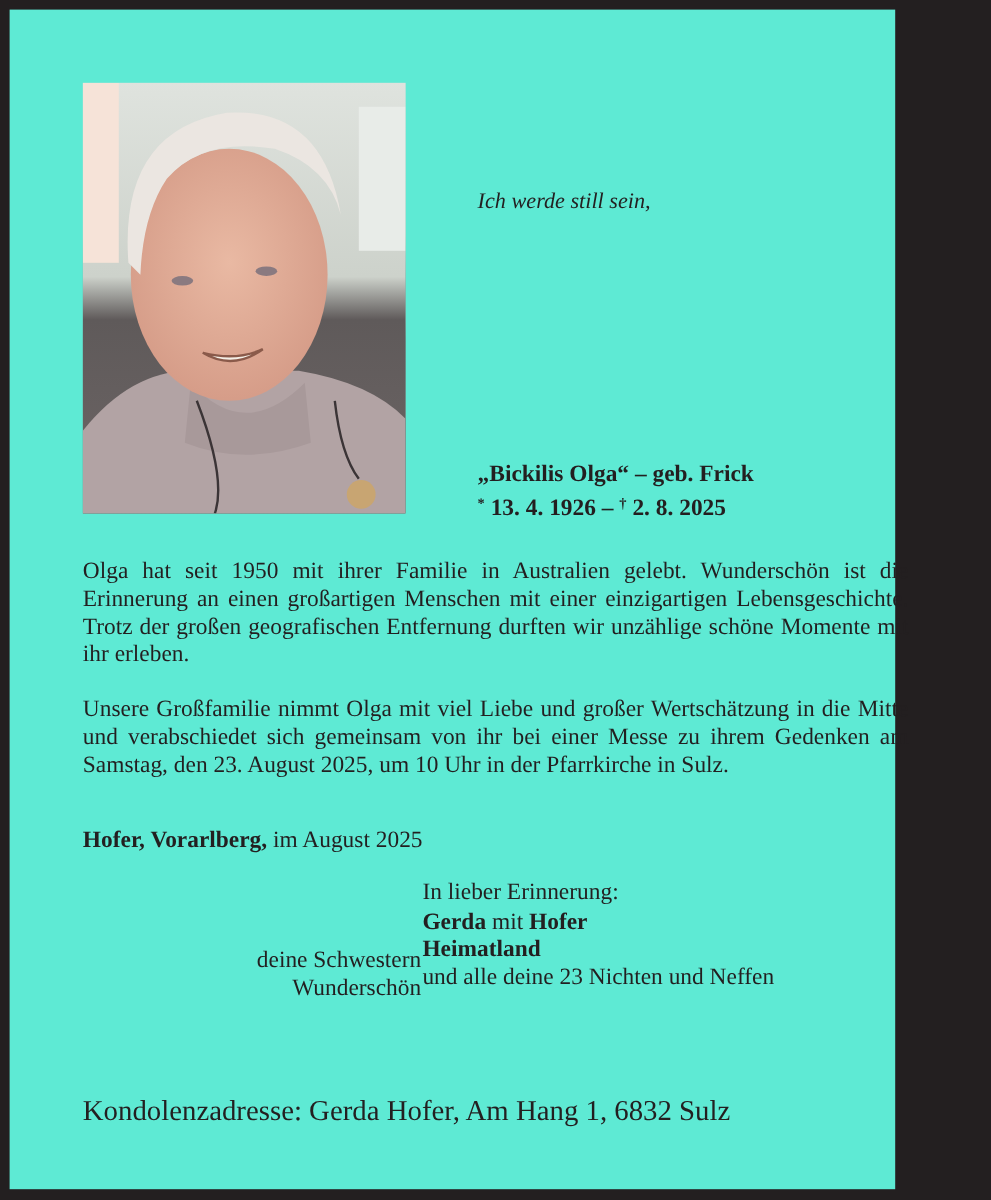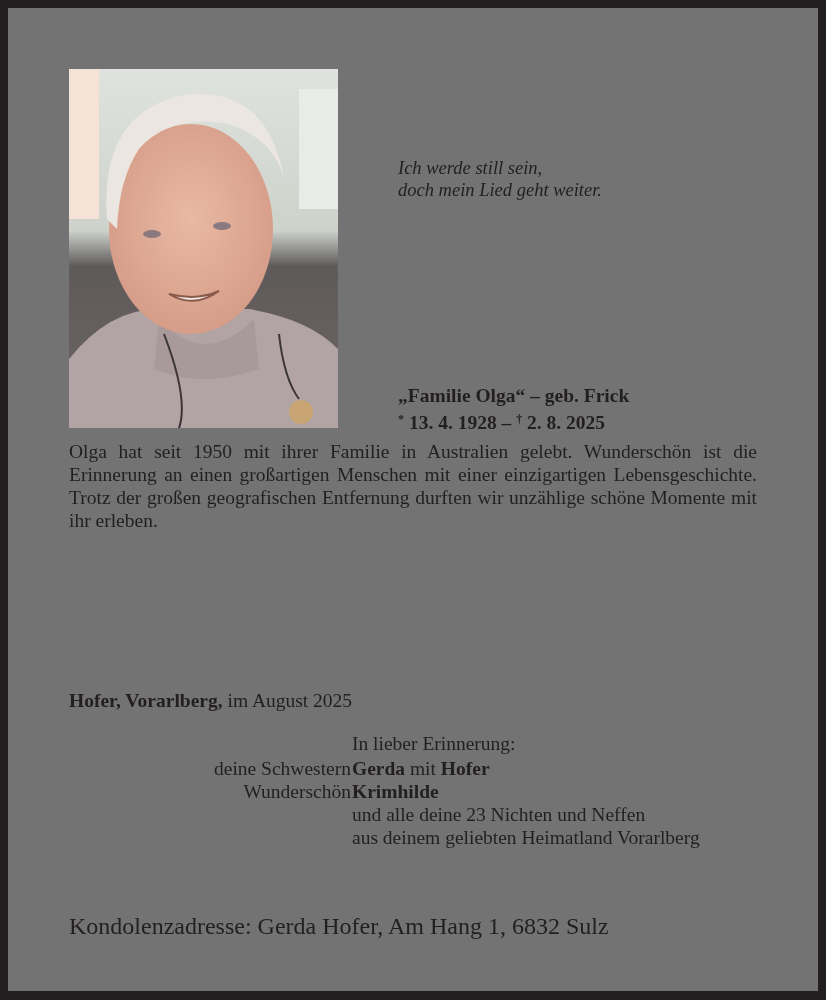--- a/index.html
+++ b/index.html
@@ -7,22 +7,22 @@
     width: 826px; height: 1000px;
     background: #231f20;
     position: relative;
     overflow: hidden;
     font-family: "Liberation Serif", "DejaVu Serif", serif;
     color: #231f20;
   }
   .page {
     position: absolute;
     left: 8px; top: 8px;
-    width: 810px; height: 983px;
-    background: #737373;
+    width: 738px; height: 983px;
+    background: #5eead4;
   }
   .photo {
     position: absolute;
     left: 61px; top: 61px;
     width: 269px; height: 359px;
     overflow: hidden;
     background: linear-gradient(180deg, #d9ddd8 0%, #cfd3cd 35%, #6c6464 60%, #8f817f 100%);
   }
   .photo svg { display: block; }
   .quote {
@@ -53,21 +53,21 @@
   .nickname { top: 377px; }
   .dates { top: 400px; }
   .dates sup { font-size: 12px; vertical-align: 6px; }
   .body {
     position: absolute;
     left: 61px; width: 688px;
     font-size: 19.5px;
     line-height: 23px;
     text-align: justify;
   }
-  .p1 { top: 432px; }
+  .p1 { top: 457px; }
   .p2 { top: 572px; }
   .place {
     position: absolute;
     left: 61px; top: 681px;
     font-size: 19.5px; line-height: 23px;
     white-space: nowrap;
   }
   .place b { font-weight: bold; }
   .mourners {
     position: absolute;
@@ -75,20 +75,21 @@
     width: 810px;
     font-size: 19.5px;
     line-height: 23px;
   }
   .mrow { position: relative; height: 23px; }
   .mrow .rel {
     position: absolute;
     right: 467px;
     text-align: left;
     white-space: nowrap;
+    margin-top: 32px;
   }
   .mrow .who {
     position: absolute;
     left: 344px;
     white-space: nowrap;
   }
   .mrow .who b { font-weight: bold; }
   .mrow.intro { height: 24px; margin-bottom: 1px; }
   .address {
     position: absolute;
@@ -127,53 +128,50 @@
       <ellipse cx="83" cy="165" rx="9" ry="4" fill="#8a7a80"></ellipse>
       <ellipse cx="153" cy="157" rx="9" ry="4" fill="#8a7a80"></ellipse>
       <path d="M95 265 Q120 330 110 359" stroke="#3b3436" stroke-width="2" fill="none"></path>
       <path d="M210 265 Q215 310 230 330" stroke="#3b3436" stroke-width="2" fill="none"></path>
       <circle cx="232" cy="343" r="12" fill="#c8a572"></circle>
     </svg>
   </div>
 
   <div class="quote">
     <div>Ich werde still sein,</div>
-    <div>doch mein Lied geht weiter.</div>
   </div>
 
 
-  <div class="nickname">„Familie Olga“ – geb. Frick</div>
+  <div class="nickname">„Bickilis Olga“ – geb. Frick</div>
 
   <div class="dates">
     <sup>*</sup>
-    <span>13. 4. 1928</span><span> – </span><sup>†</sup>
+    <span>13. 4. 1926</span><span> – </span><sup>†</sup>
     <span>2. 8. 2025</span>
   </div>
 
   <div class="body p1">Olga hat seit 1950 mit ihrer Familie in Australien gelebt. Wunderschön ist die Erinnerung an einen großartigen Menschen mit einer einzigartigen Lebensgeschichte. Trotz der großen geografischen Entfernung durften wir unzählige schöne Momente mit ihr erleben.</div>
+  <div class="body p2">Unsere Großfamilie nimmt Olga mit viel Liebe und großer Wertschätzung in die Mitte und verabschiedet sich gemeinsam von ihr bei einer Messe zu ihrem Gedenken am Samstag, den 23. August 2025, um 10 Uhr in der Pfarrkirche in Sulz.</div>
 
   <div class="place">
     <b>Hofer, Vorarlberg,</b><span> im August 2025</span>
   </div>
 
   <div class="mourners">
     <div class="mrow intro">
       <span class="who">In lieber Erinnerung:</span>
     </div>
     <div class="mrow">
       <span class="rel">deine Schwestern</span>
       <span class="who"><b>Gerda</b><span style="white-space:pre"> mit </span><b>Hofer</b></span>
     </div>
     <div class="mrow">
       <span class="rel">Wunderschön</span>
-      <span class="who"><b>Krimhilde</b></span>
+      <span class="who"><b>Heimatland</b></span>
     </div>
     <div class="mrow">
       <span class="who">und alle deine 23 Nichten und Neffen</span>
-    </div>
-    <div class="mrow">
-      <span class="who">aus deinem geliebten Heimatland Vorarlberg</span>
     </div>
   </div>
 
   <div class="address">Kondolenzadresse: Gerda Hofer, Am Hang 1, 6832 Sulz</div>
 
 </div>
 
 </body></html>

